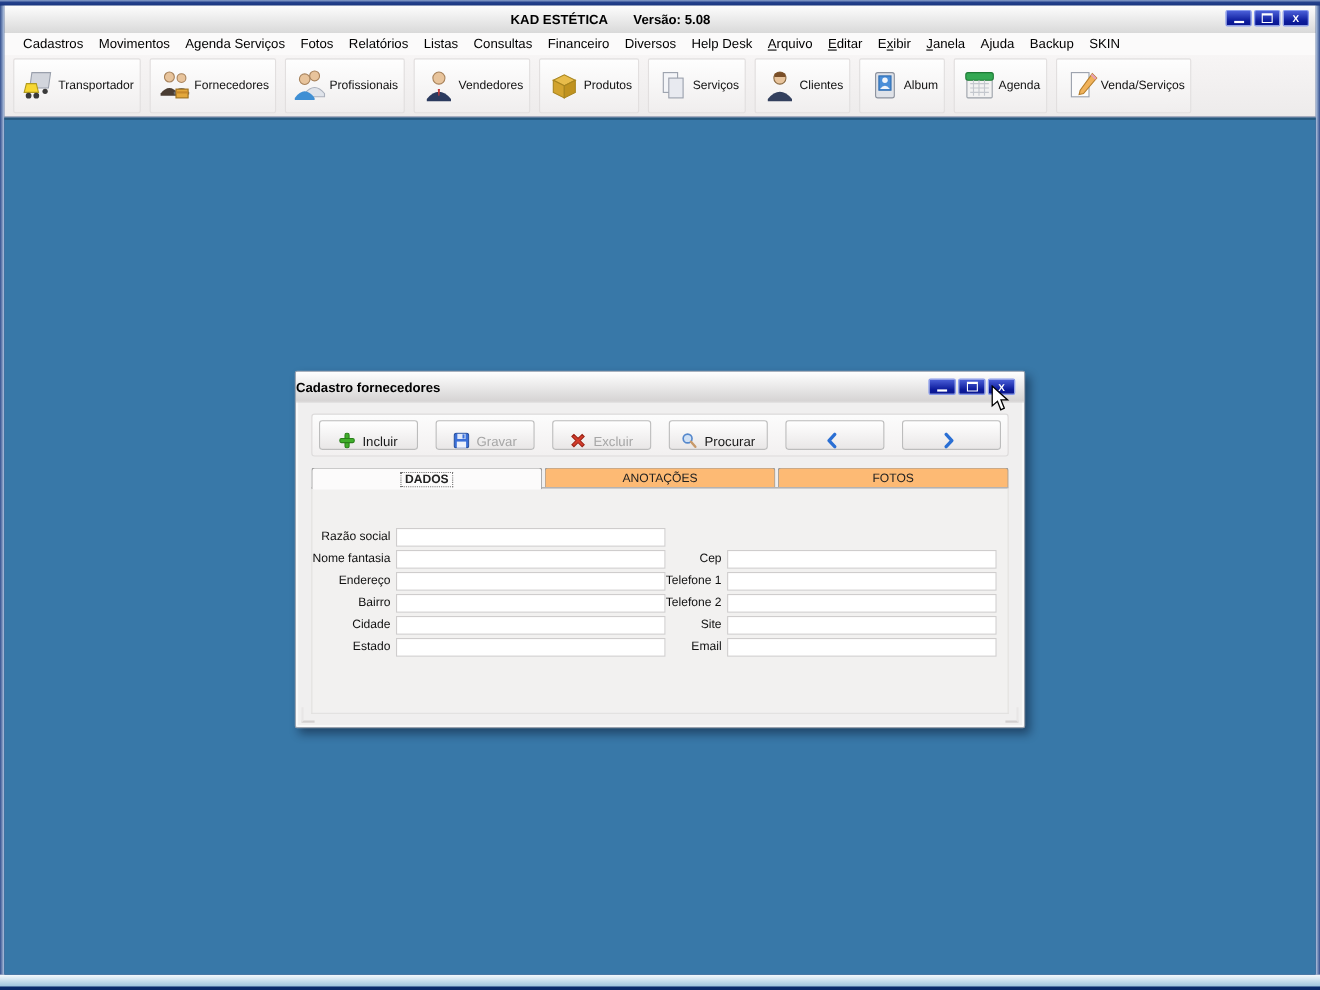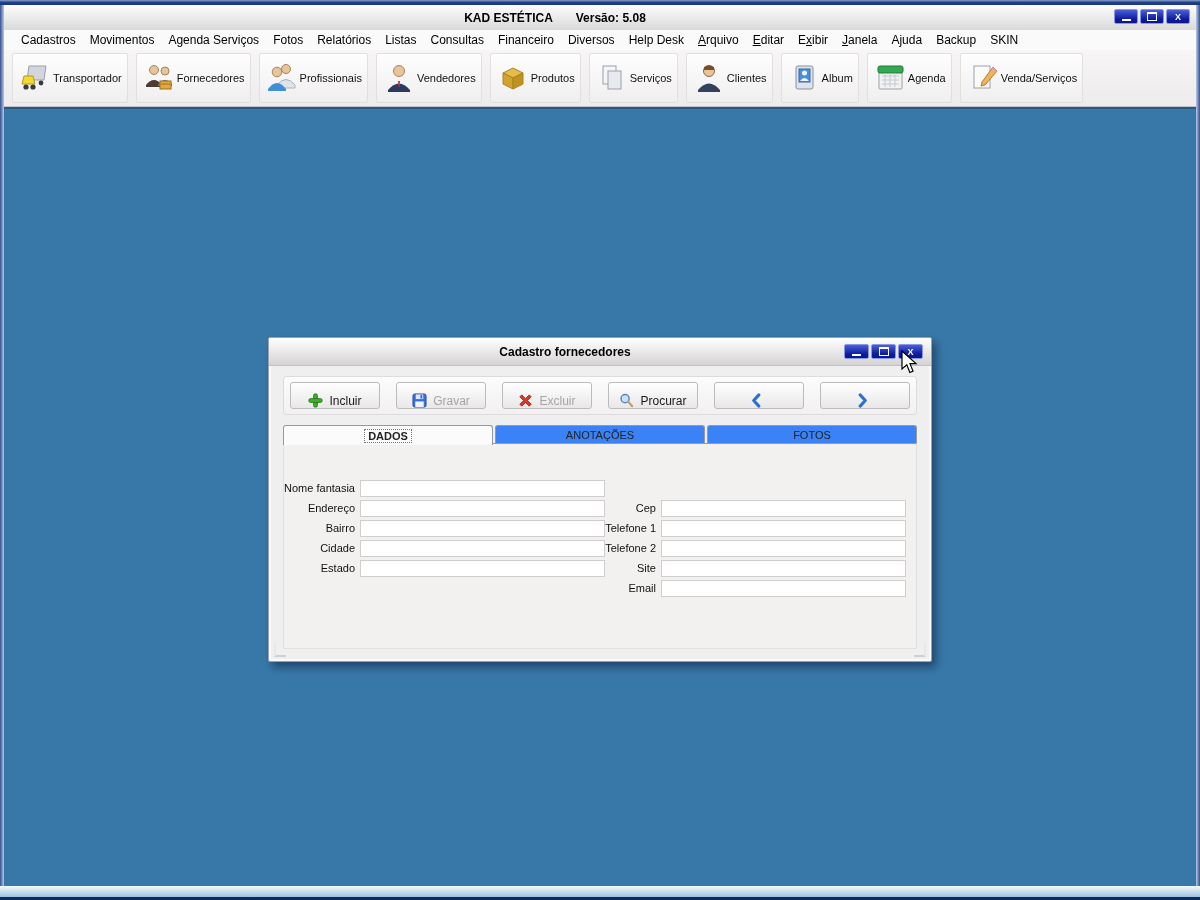--- a/index.html
+++ b/index.html
@@ -40,37 +40,37 @@
     border-radius:2px;font-size:11px;color:#111;padding:2px 5px;gap:1px;box-sizing:border-box;}
   .tool-btn svg{height:30px;width:34px;display:block;}
   
   .mdi{position:absolute;top:107px;left:4px;right:4px;bottom:14px;background:#3878A8;
     border-top:2px solid #27597f;}
   
   .dialog{position:absolute;left:268px;top:337px;width:662px;height:323px;background:#f0efef;
     border:1px solid #9aa2ae;border-radius:2px;
     box-shadow:inset 0 0 0 2px #f9f9f9, 4px 5px 9px rgba(5,10,30,0.45);}
   .dlg-titlebar{height:27px;background:linear-gradient(#ffffff,#d5d3d3);border-bottom:1px solid #c2c0c0;
-    position:relative;display:flex;align-items:center;justify-content:center;border-radius:2px 2px 0 0;}
+    position:relative;display:flex;align-items:center;justify-content:flex-start;border-radius:2px 2px 0 0;}
   .dlg-title{font-weight:bold;font-size:12px;color:#000;margin-right:70px;}
   .dlg-controls{position:absolute;right:8px;top:6px;display:flex;gap:2px;}
   .dlg-ctrl{width:25px;height:15px;background:linear-gradient(#4a5fd8,#0d1c9c 70%,#0a1690);
     border:1px solid #8598ec;border-radius:2px;display:flex;align-items:center;justify-content:center;
     color:#fff;font-size:9px;font-weight:bold;box-sizing:border-box;}
   .btn-panel{position:absolute;left:14px;right:14px;top:38px;height:39px;border:1px solid #dddbdb;
     border-radius:3px;background:linear-gradient(#fcfcfc,#f2f0f0);display:flex;align-items:center;
     justify-content:space-between;padding:0 6px;box-sizing:border-box;}
   .act-btn{width:90px;height:27px;display:flex;align-items:flex-end;justify-content:center;gap:6px;
     background:linear-gradient(#ffffff,#e9e7e7);border:1px solid #bcbcbc;border-radius:3px;
     font-size:12px;color:#1a1a1a;box-sizing:border-box;}
   .act-btn.disabled{color:#a6a6a6;}
   .act-btn svg{width:15px;height:15px;}
   .tabs{position:absolute;left:14px;right:14px;top:87px;height:18px;display:flex;gap:2px;}
   .tab{flex:1;display:flex;align-items:center;justify-content:center;font-size:11px;
-    background:#3b82f6;border:1px solid #999;border-bottom:none;border-radius:3px 3px 0 0;color:#222;}
+    background:#fdba74;border:1px solid #999;border-bottom:none;border-radius:3px 3px 0 0;color:#222;}
   .tab.active{background:#fcfbfb;font-weight:bold;z-index:2;height:19px;margin-bottom:-1px;}
   .tab-focus{border:1px dotted #777;padding:0 3px;}
   .tab-content{position:absolute;left:14px;right:14px;top:105px;height:206px;background:#f2f1f0;
     border:1px solid #e2e0df;border-top:1px solid #9a9a9a;box-sizing:border-box;}
   .form-left{position:absolute;left:8px;top:140px;}
   .form-right{position:absolute;left:330px;top:160px;}
   .f-row{display:flex;align-items:center;height:20px;}
   .f-label{width:78px;text-align:right;font-size:11px;color:#111;padding-right:5px;flex:none;}
   .form-right .f-label{width:57px;}
   .f-input{height:15px;border:1px solid #cfcdcd;background:#fff;font-size:11px;padding:0 3px;
@@ -295,20 +295,24 @@
       <span>ANOTAÇÕES</span>
     </div>
     <div class="tab">
       <span>FOTOS</span>
     </div>
   </div>
   <div class="tab-content"></div>
 
   <div class="form-left">
     <div class="f-row">
+      <span class="f-label">Razão social</span>
+      <input class="f-input" type="text" value="" style="">
+    </div>
+    <div class="f-row">
       <span class="f-label">Nome fantasia</span>
       <input class="f-input" type="text" value="" style="">
     </div>
     <div class="f-row">
       <span class="f-label">Endereço</span>
       <input class="f-input" type="text" value="" style="">
     </div>
     <div class="f-row">
       <span class="f-label">Bairro</span>
       <input class="f-input" type="text" value="" style="">

